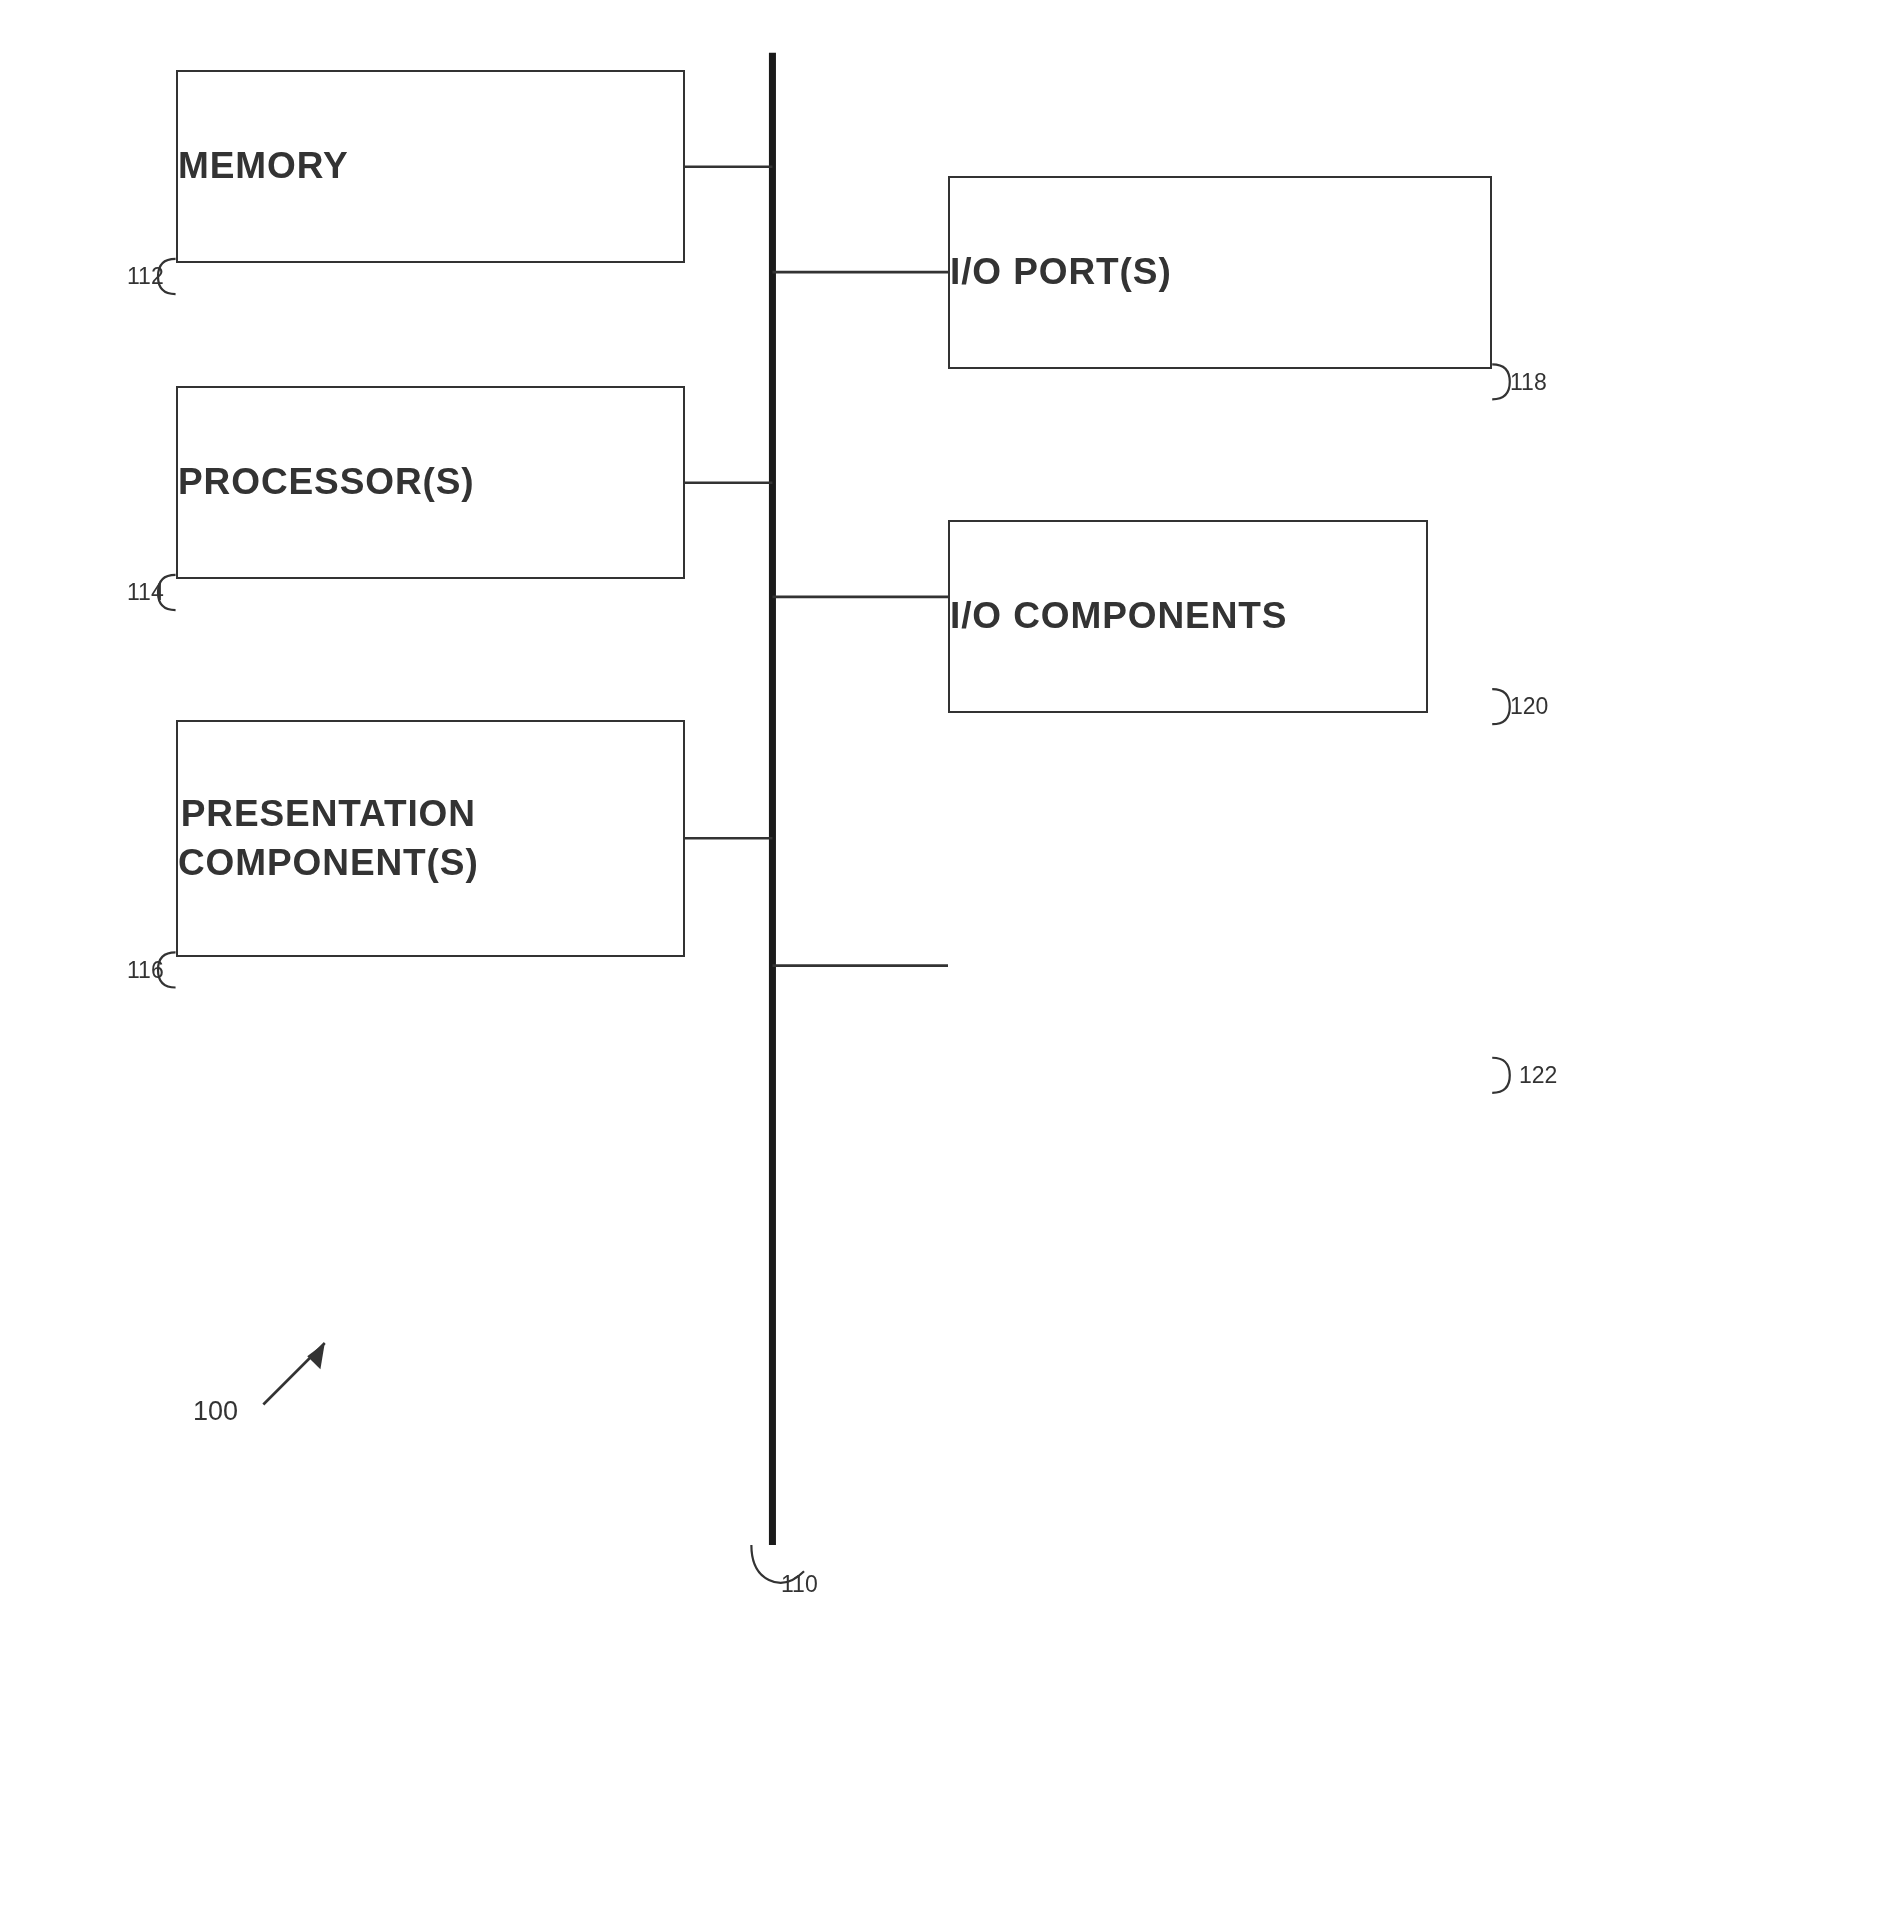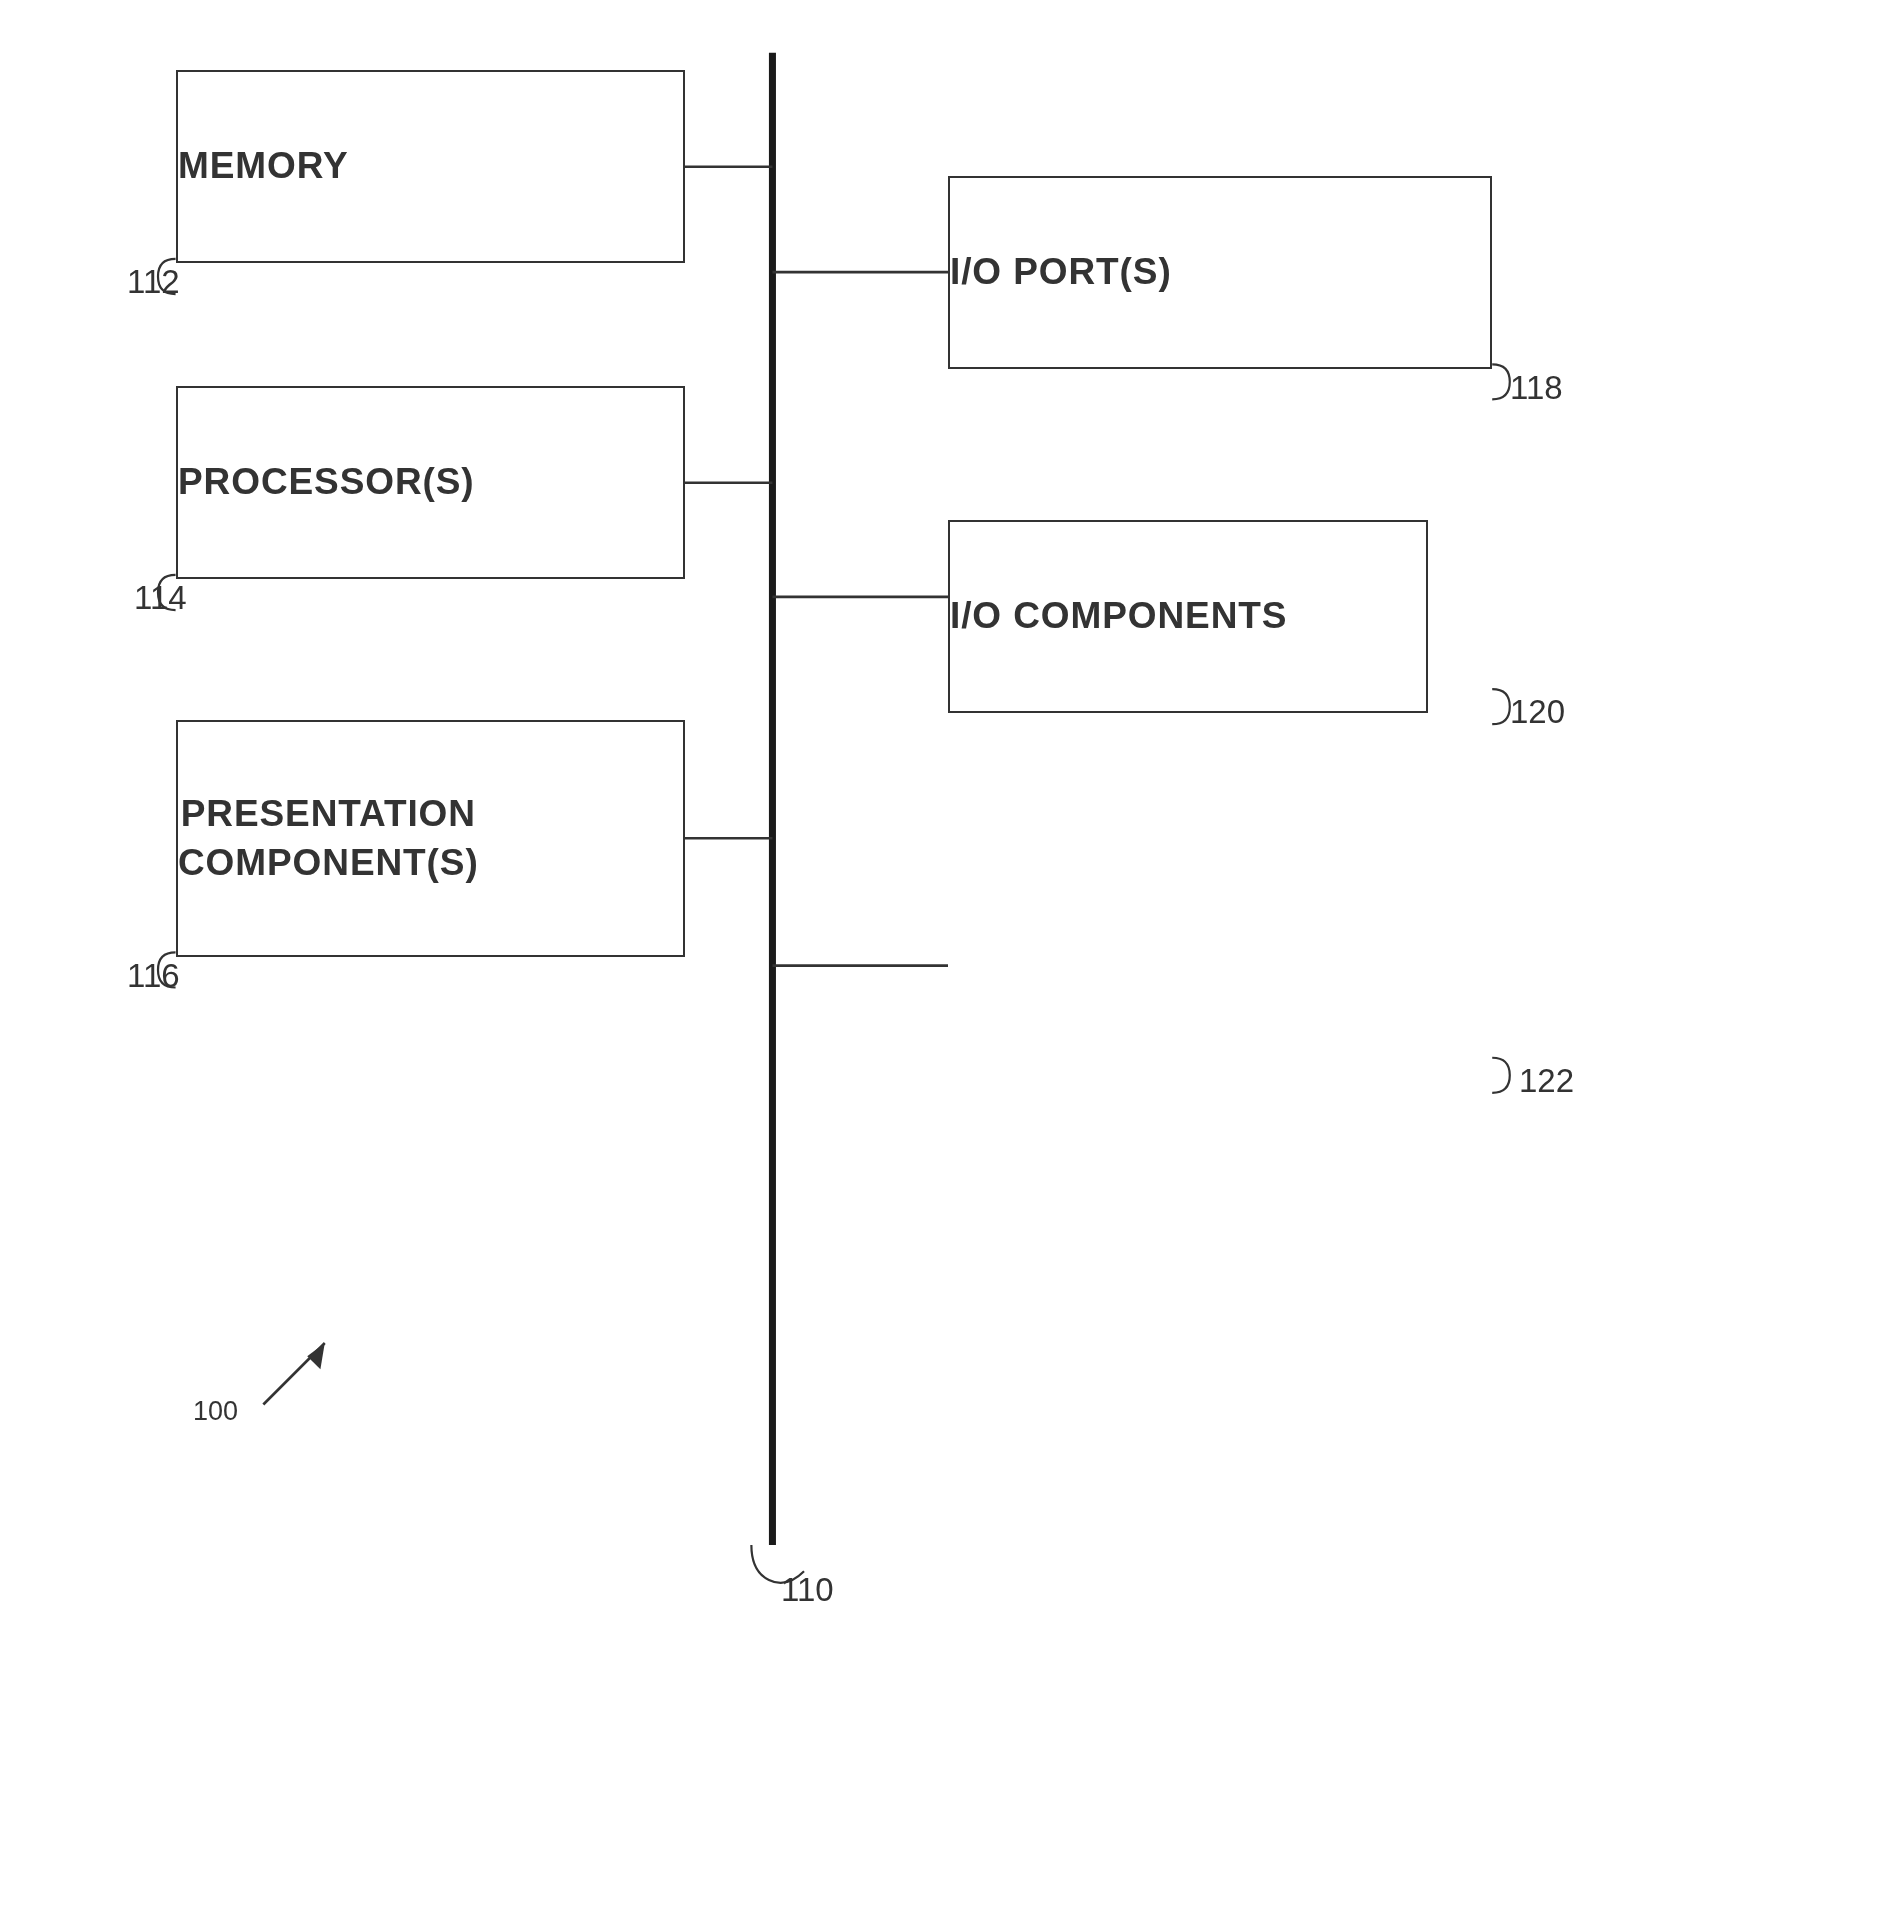--- a/index.html
+++ b/index.html
@@ -38,21 +38,21 @@
     .box-label {
       font-size: 37px;
       font-weight: bold;
       color: #333333;
       letter-spacing: 0.9px;
       line-height: 1.3;
     }
 
     .ref-label {
       position: absolute;
-      font-size: 33px;
+      font-size: 23px;
       color: #333333;
     }
   </style>
 </head>
 <body>
 
 <div class="diagram-container">
 
   <svg width="1896" height="1925" style="position:absolute;top:0;left:0;" viewBox="0 0 2160 2193">
 
@@ -104,21 +104,21 @@
   <div class="box" style="left:948px;top:176px;width:544px;height:193px;">
     <span class="box-label">I/O PORT(S)</span>
   </div>
 
   <div class="box" style="left:948px;top:520px;width:480px;height:193px;">
     <span class="box-label">I/O COMPONENTS</span>
   </div>
 
 
   <span class="ref-label" style="left:127px;top:263px;">112</span>
-  <span class="ref-label" style="left:134px;top:579px;">114</span>
+  <span class="ref-label" style="left:127px;top:579px;">114</span>
   <span class="ref-label" style="left:127px;top:957px;">116</span>
   <span class="ref-label" style="left:1510px;top:369px;">118</span>
   <span class="ref-label" style="left:1510px;top:693px;">120</span>
   <span class="ref-label" style="left:1510px;top:1062px;margin-left:9px;">122</span>
 
   <span class="ref-label" style="left:781px;top:1571px;">110</span>
 
   <span class="ref-label" style="left:193px;top:1396px;font-size:27px;">100</span>
 
 </div>

